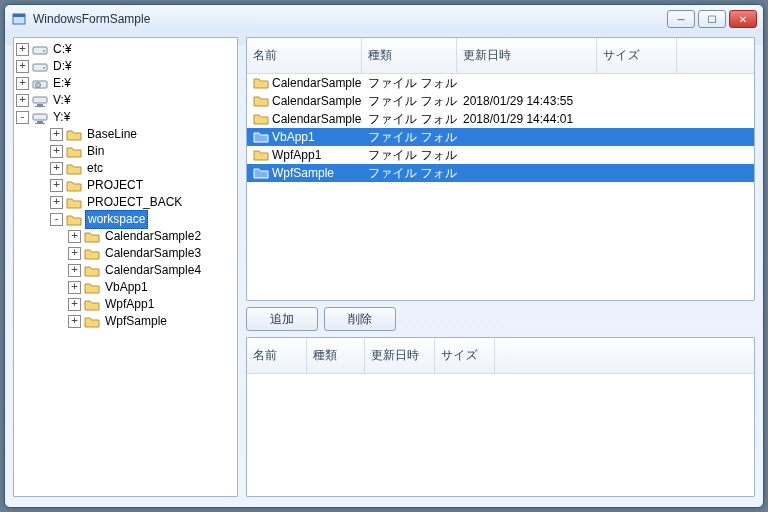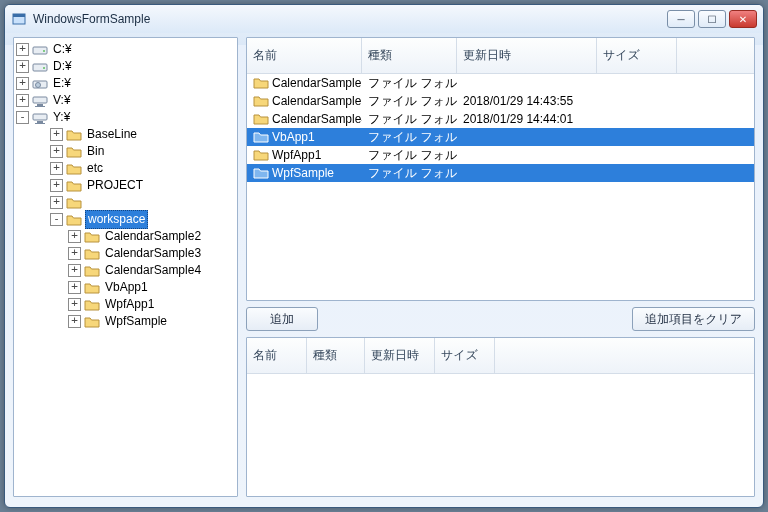--- a/index.html
+++ b/index.html
@@ -237,20 +237,21 @@
                 <path d="M1 3h5l1.5 2H15v7H1z" fill="#f7d77a" stroke="#b8923c"></path>
               </svg></span>
     <span class="lbl">PROJECT</span>
           </div>
           <div class="tnode">
     <span class="indent w2"></span>
     <span class="tw">+</span>
     <span class="ticon"><svg width="16" height="14">
                 <path d="M1 3h5l1.5 2H15v7H1z" fill="#f7d77a" stroke="#b8923c"></path>
               </svg></span>
+    <span class="lbl">PROJECT_BACK</span>
           </div>
           <div class="tnode">
   <span class="indent w2"></span>
   <span class="tw">-</span>
   <span class="ticon"><svg width="16" height="14">
                 <path d="M1 3h5l1.5 2H15v7H1z" fill="#f7d77a" stroke="#b8923c"></path>
               </svg></span>
   <span class="lbl tsel">workspace</span>
           </div>
           <div class="tnode">
@@ -355,22 +356,22 @@
                     <path d="M1 3h5l1.5 2H15v7H1z" fill="#7fb6ef" stroke="#fff"></path>
                   </svg></span><span style="background:#2d7fdb;color:#fff;">WpfSample</span></div>
       <div class="cell" style="width:95px">ファイル フォルダー</div>
       <div class="cell" style="width:80px"></div>
     </div>
           </div>
       </div>
 
       <div class="btnrow">
         <div class="btn">追加</div>
+        <div class="btn">削除</div>
         <div class="spacer"></div>
-        <div class="btn wide">追加項目をクリア</div>
       </div>
 
       <div class="pane bottompane">
         <div class="colhead" id="botHead">
             <div class="col" style="width:60px">名前</div>
             <div class="col" style="width:58px">種類</div>
             <div class="col" style="width:70px">更新日時</div>
             <div class="col" style="width:60px">サイズ</div>
           </div>
         <div class="rows" id="botRows"></div>

